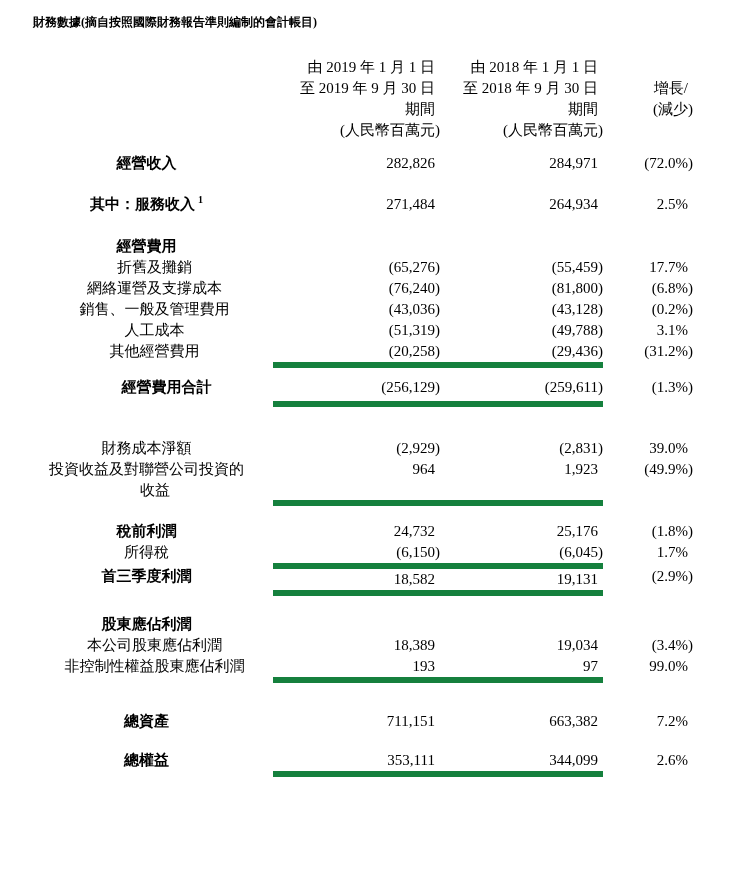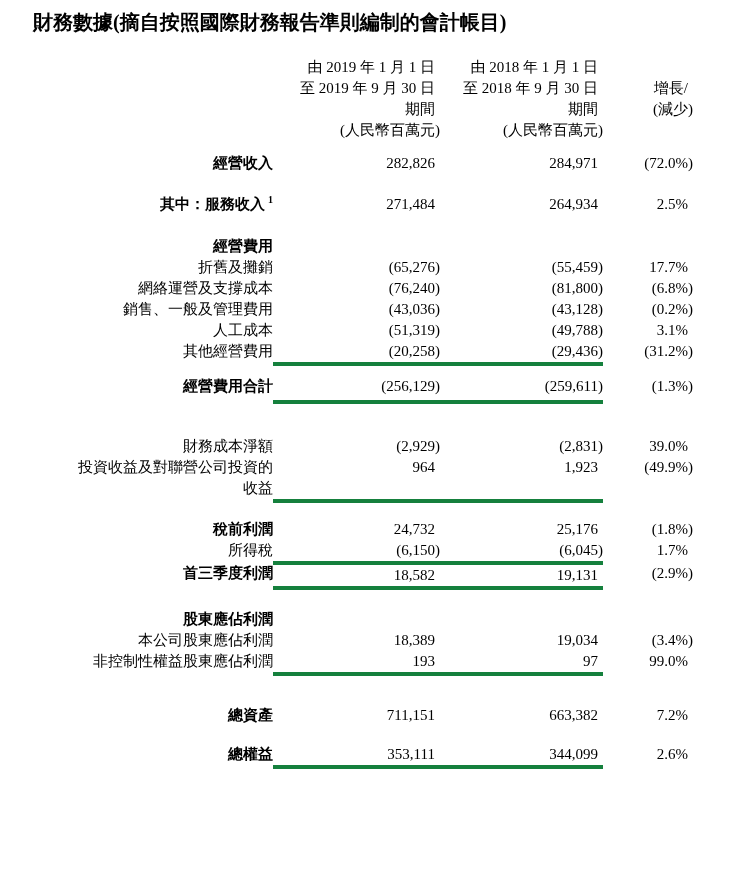--- a/index.html
+++ b/index.html
@@ -9,48 +9,48 @@
     height: 887px;
     color: #000;
     font-family: "Liberation Serif", "DejaVu Serif", serif;
     font-size: 15px;
     overflow: hidden;
     padding-top: 12px;
   }
   .title {
     margin-left: 33px;
     margin-bottom: 24px;
-    font-size: 20px;
+    font-size: 12px;
     font-weight: bold;
     line-height: 21px;
     white-space: nowrap;
   }
   table.fin {
     border-collapse: collapse;
     margin-left: 20px;
     table-layout: fixed;
     width: 673px;
     font-size: 15px;
   }
   td {
     padding: 0;
     vertical-align: top;
     line-height: 21px;
   }
   col.c-label { width: 253px; }
   col.c-2019  { width: 167px; }
   col.c-2018  { width: 163px; }
   col.c-chg   { width: 90px;  }
-  td.lbl { text-align: right;  white-space: nowrap; }
+  td.lbl { text-align: center;  white-space: nowrap; }
   td.num { text-align: right; white-space: nowrap; }
   .b { font-weight: bold; }
   .ind  { padding-left: 16px; }
   .ind2 { padding-left: 40px; }
   .wrap2 { padding-left: 17px; }
-  tr.rule td.ln { border-bottom: 4px solid #15803d; }
+  tr.rule td.ln { border-bottom: 6px solid #15803d; }
   tr.pb3 td { padding-bottom: 3px; }
   tr.pb2 td { padding-bottom: 2px; }
   .paren-pad { visibility: hidden; }
   sup.fn {
     font-size: 10px;
     line-height: 0;
     vertical-align: super;
     margin-left: 3px;
   }
   tr.spacer td { font-size: 0; line-height: 0; }

